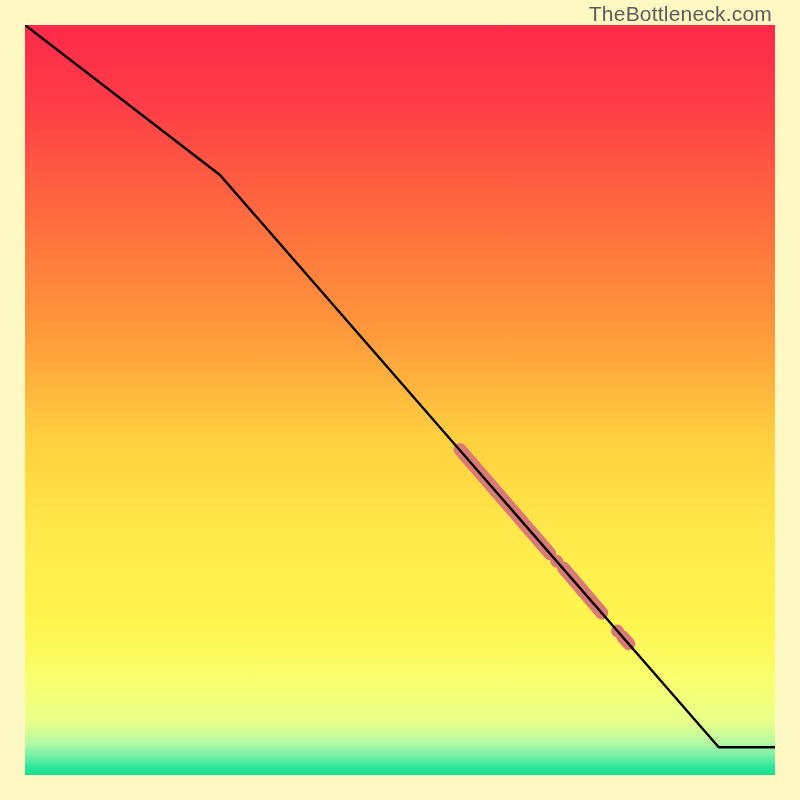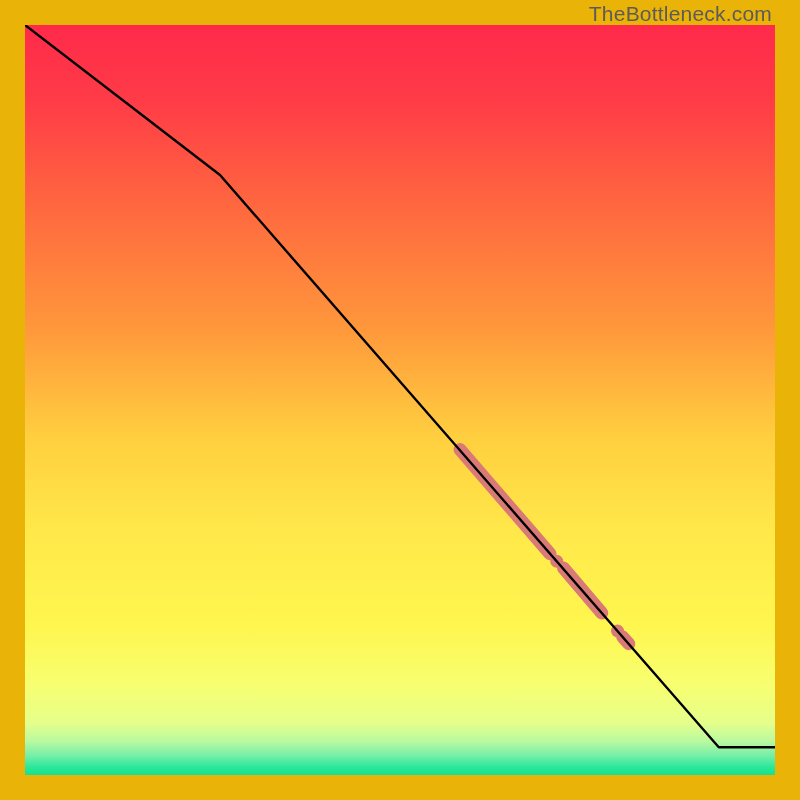--- a/index.html
+++ b/index.html
@@ -1,21 +1,21 @@
 <!DOCTYPE html>
 <html><head>
 <meta charset="utf-8">
 <style>
   * { margin: 0; padding: 0; box-sizing: border-box; }
   html, body { width: 800px; height: 800px; overflow: hidden; background: #000; }
   .stage {
     position: relative;
     width: 800px;
     height: 800px;
-    background: #eab308;
+    background: #fef9c3;
   }
   .plot-area {
     position: absolute;
     left: 25px;
     top: 25px;
     width: 750px;
     height: 750px;
     overflow: hidden;
   }
   .gradient-bg {

